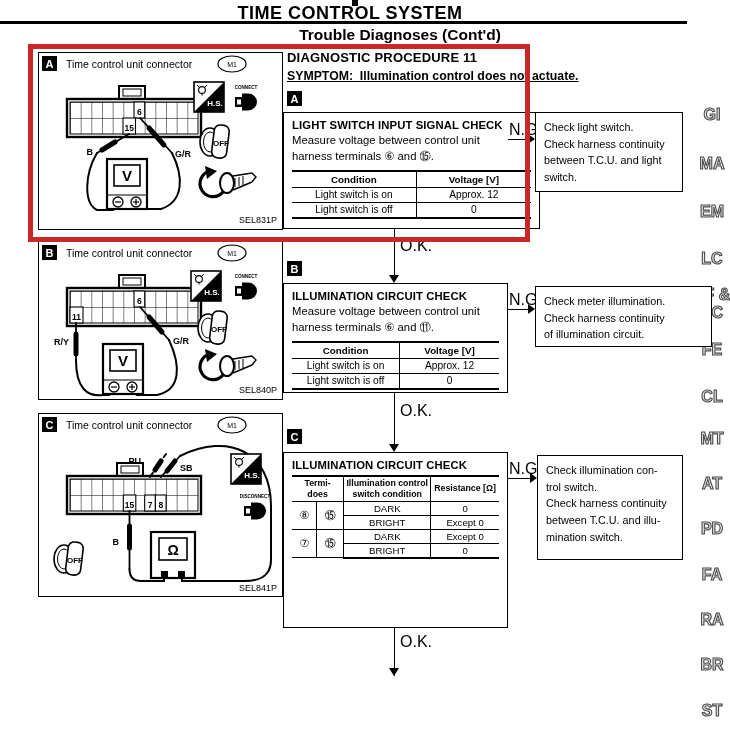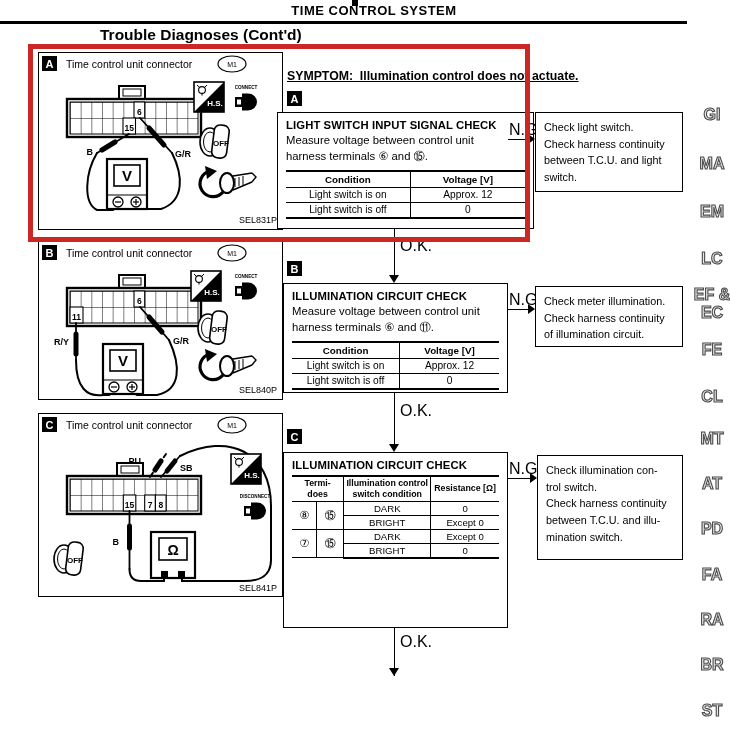--- a/index.html
+++ b/index.html
@@ -1,19 +1,19 @@
 <!DOCTYPE html>
 <html><head>
 <meta charset="utf-8">
 <style>
   html,body{margin:0;padding:0;background:#fff;}
   .page{position:relative;width:730px;height:731px;background:#fff;overflow:hidden;
         font-family:"Liberation Sans","DejaVu Sans",sans-serif;color:#000;}
   .abs{position:absolute;}
-  .hdr-title{font-size:13px;font-weight:bold;letter-spacing:.5px;padding-left:24px;}
+  .hdr-title{font-size:18px;font-weight:bold;letter-spacing:.5px;}
   .hdr-sub{font-size:15.5px;font-weight:bold;}
   .rule{background:#000;}
   .proc-h{font-size:13px;font-weight:bold;letter-spacing:.2px;}
   .symptom{font-size:12.3px;font-weight:bold;}
   .lbl-sq{width:15px;height:15px;background:#000;color:#fff;font-size:11px;font-weight:bold;
           display:flex;align-items:center;justify-content:center;}
   .stepbox{border:1.6px solid #000;background:#fff;box-sizing:border-box;padding:6px 8px 0 8px;}
   .stepbox .t{font-size:11.3px;font-weight:bold;letter-spacing:.1px;}
   .stepbox .b{font-size:11.3px;line-height:1.45;white-space:pre-line;margin-top:1px;}
   .ngbox{border:1.4px solid #000;background:#fff;box-sizing:border-box;padding:6px 8px;
@@ -91,21 +91,21 @@
         <rect x="8" y="6" width="28" height="22" fill="#fff" stroke="#000" stroke-width="1.6"></rect>
         <rect x="10" y="39" width="7" height="7" fill="#000"></rect>
         <rect x="27" y="39" width="7" height="7" fill="#000"></rect>
       </g>
     </defs>
   </svg>
 
   <div class="abs" style="left:352px;top:0;width:6px;height:6px;background:#000;"></div>
   <div class="abs hdr-title" style="left:0;top:3px;width:700px;text-align:center;">TIME CONTROL SYSTEM</div>
   <div class="abs rule" style="left:0;top:21px;width:687px;height:2.5px;"></div>
-  <div class="abs hdr-sub" style="left:100px;top:26px;width:600px;">Trouble Diagnoses (Cont'd)</div>
+  <div class="abs hdr-sub" style="left:100px;top:26px;width:600px;text-align:center;">Trouble Diagnoses (Cont'd)</div>
 
   <div class="abs mcode" style="left:692px;top:106px;">GI</div>
   <div class="abs mcode" style="left:692px;top:155px;">MA</div>
   <div class="abs mcode" style="left:692px;top:203px;">EM</div>
   <div class="abs mcode" style="left:692px;top:250px;">LC</div>
   <div class="abs mcode" style="left:692px;top:286px;">EF &amp;
 EC</div>
   <div class="abs mcode" style="left:692px;top:341px;">FE</div>
   <div class="abs mcode" style="left:692px;top:388px;">CL</div>
   <div class="abs mcode" style="left:692px;top:430px;">MT</div>
@@ -237,24 +237,25 @@
       <use href="#icon-hs" x="192" y="40"></use>
       <text x="213" y="64" font-size="8" font-weight="bold" fill="#fff" text-anchor="middle">H.S.</text>
       <text x="216" y="84" font-size="4.6" font-weight="bold" text-anchor="middle">DISCONNECT</text>
       <use href="#icon-blob" x="205" y="87"></use>
       <use href="#icon-off" x="14" y="126"></use>
       <text x="36" y="149" font-size="8" font-weight="bold" text-anchor="middle">OFF</text>
       <text x="238" y="177" font-size="9" text-anchor="end">SEL841P</text>
     </svg>
   </div>
 
+  <div class="abs proc-h" style="left:287px;top:50px;">DIAGNOSTIC PROCEDURE 11</div>
   <div class="abs symptom" style="left:287px;top:69px;white-space:pre;text-decoration:underline;">SYMPTOM:  Illumination control does not actuate.</div>
 
   <div class="abs lbl-sq" style="left:287px;top:91px;">A</div>
-  <div class="abs stepbox" style="left:277px;top:112px;width:257px;height:117px;">
+  <div class="abs stepbox" style="left:283px;top:112px;width:257px;height:117px;">
     <div class="t">LIGHT SWITCH INPUT SIGNAL CHECK</div>
     <div class="b">Measure voltage between control unit
 harness terminals ⑥ and ⑮.</div>
     <table class="vt">
       <tbody>
           <tr>
         <th style="width:52%">Condition</th>
         <th>Voltage [V]</th>
       </tr>
       <tr>
@@ -298,21 +299,21 @@
       <tr>
         <td>Light switch is off</td>
         <td>0</td>
       </tr>
     </tbody>
       </table>
   </div>
   <div class="abs nglbl" style="left:509px;top:291px;">N.G.</div>
   <div class="abs hline" style="left:508px;top:309px;width:21px;"></div>
   <div class="abs ah-right" style="left:528px;top:304px;"></div>
-  <div class="abs ngbox" style="left:535px;top:286px;width:148px;height:61px;">Check meter illumination.
+  <div class="abs ngbox" style="left:535px;top:286px;width:177px;height:61px;">Check meter illumination.
 Check harness continuity
 of illumination circuit.</div>
 
   <div class="abs vline" style="left:394px;top:393px;height:51px;"></div>
   <div class="abs ah-down" style="left:389px;top:444px;"></div>
   <div class="abs oklbl" style="left:400px;top:402px;">O.K.</div>
 
   <div class="abs lbl-sq" style="left:287px;top:429px;">C</div>
   <div class="abs stepbox" style="left:283px;top:452px;width:225px;height:176px;">
     <div class="t">ILLUMINATION CIRCUIT CHECK</div>

